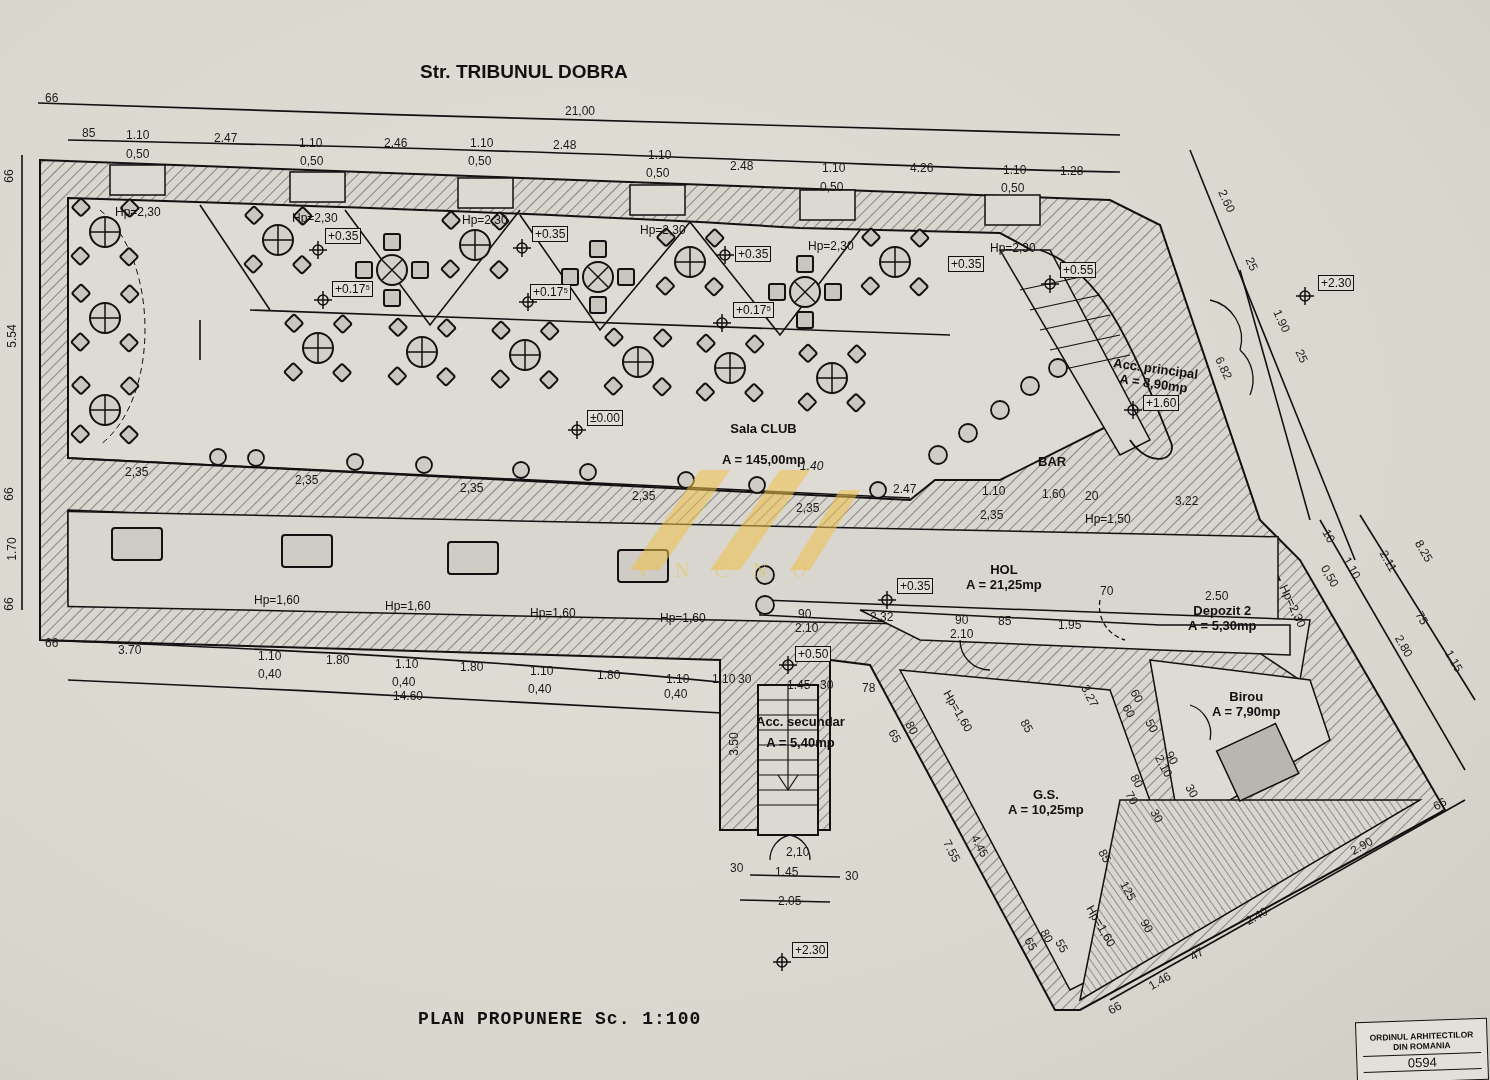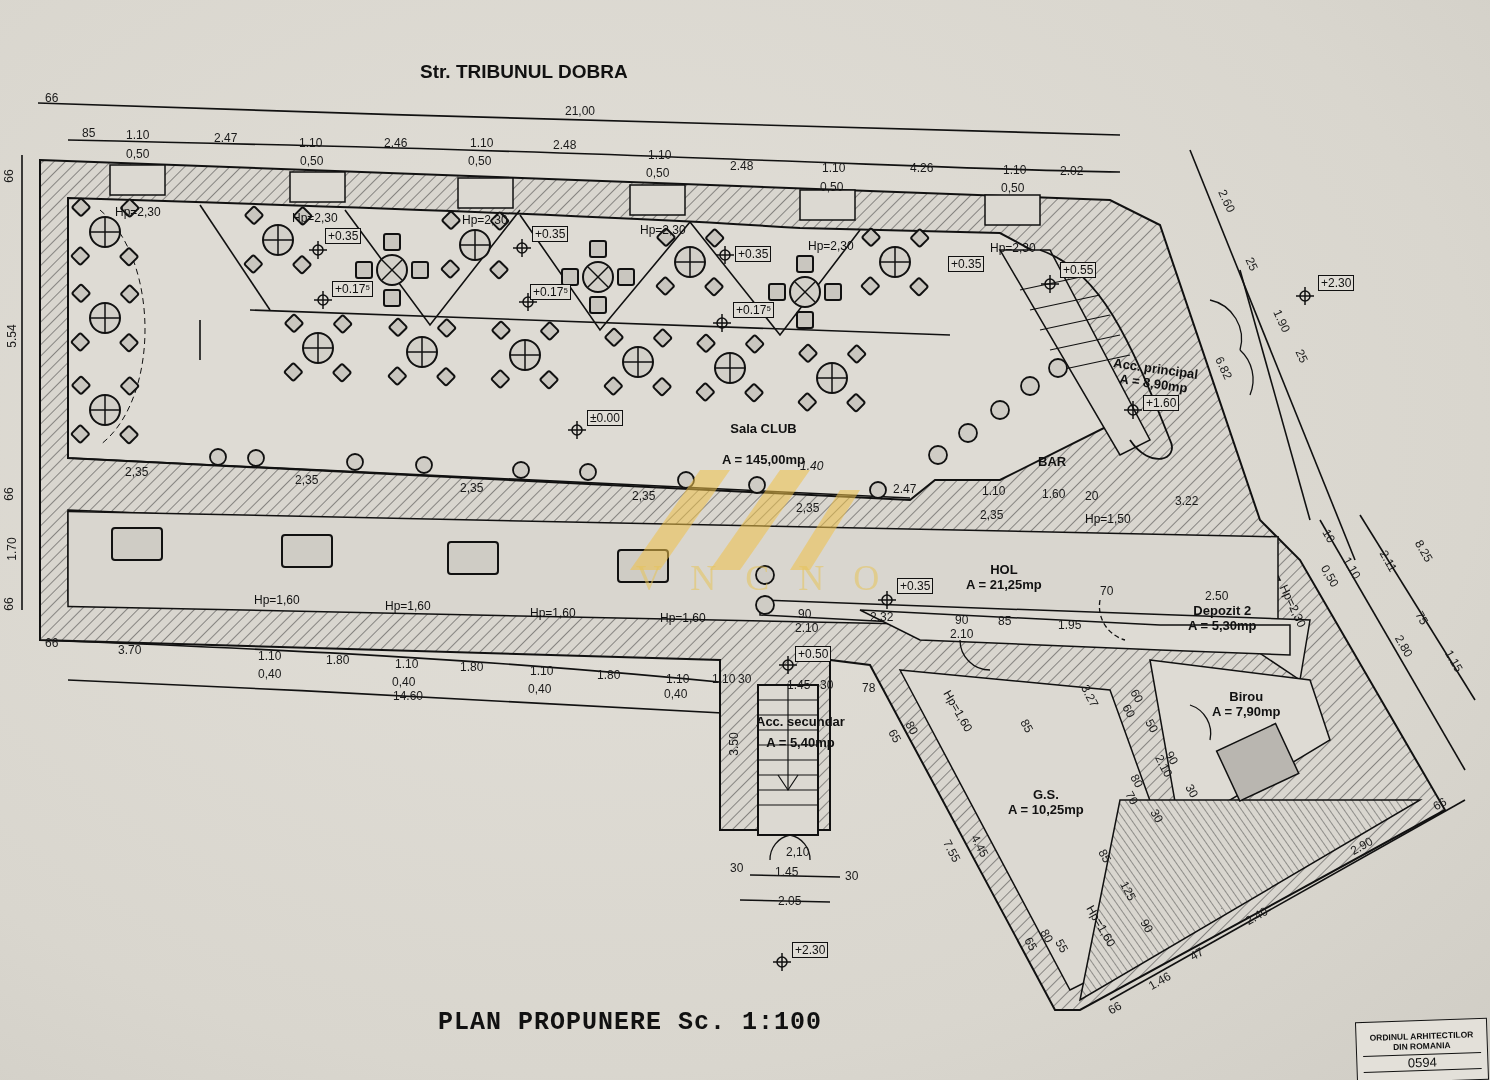--- a/index.html
+++ b/index.html
@@ -7,27 +7,27 @@
        font-family:"Liberation Sans",sans-serif;color:#111;}
   #stage{position:relative;width:1490px;height:1080px;
          background:radial-gradient(ellipse at 40% 40%,#e2dfd8 0%,#d9d6ce 70%,#d0cdc5 100%);}
   svg#plan{position:absolute;left:0;top:0;}
   .lbl{position:absolute;white-space:nowrap;line-height:1;}
   .street{font-weight:bold;font-size:19px;}
   .room{font-weight:bold;font-size:13px;text-align:center;}
   .dim{font-size:12px;color:#1a1a1a;}
   .lvl{font-size:12px;border:1px solid #111;padding:1px 2px;background:#e0ddd6;}
   .hp{font-size:12px;}
-  .title{font-family:"Liberation Mono",monospace;font-weight:bold;font-size:25px;letter-spacing:1px;margin-left:20px;}
+  .title{font-family:"Liberation Mono",monospace;font-weight:bold;font-size:18px;letter-spacing:1px;}
   .stamp{position:absolute;left:1356px;top:1020px;width:130px;height:60px;border:1.5px solid #111;
          transform:rotate(-2deg);background:#e3e0d9;}
   .stamp .s1{font-size:8.5px;font-weight:bold;text-align:center;margin-top:10px;line-height:1.2;}
   .stamp .s2{font-size:13px;text-align:center;border-top:1.5px solid #111;border-bottom:1.5px solid #111;margin:3px 6px 0;}
   .wm{position:absolute;left:620px;top:460px;width:250px;height:120px;pointer-events:none;opacity:.55;}
-  .wmtext{position:absolute;left:636px;top:560px;font-family:"Liberation Serif",serif;font-size:36px;
+  .wmtext{position:absolute;left:636px;top:560px;font-family:"Liberation Serif",serif;font-size:20px;
           color:#e6c45a;letter-spacing:10px;opacity:.55;}
 </style>
 </head>
 <body>
 
 <div id="stage">
 
   <svg id="plan" width="1490" height="1080" viewBox="0 0 1490 1080">
     <defs>
       <pattern id="hatch" width="8" height="8" patternUnits="userSpaceOnUse" patternTransform="rotate(45)">
@@ -289,21 +289,21 @@
   <div class="lbl dim" style="left:214px;top:132px;">2.47</div>
   <div class="lbl dim" style="left:299px;top:137px;">1.10</div>
   <div class="lbl dim" style="left:384px;top:137px;">2.46</div>
   <div class="lbl dim" style="left:470px;top:137px;">1.10</div>
   <div class="lbl dim" style="left:553px;top:139px;">2.48</div>
   <div class="lbl dim" style="left:648px;top:149px;">1.10</div>
   <div class="lbl dim" style="left:730px;top:160px;">2.48</div>
   <div class="lbl dim" style="left:822px;top:162px;">1.10</div>
   <div class="lbl dim" style="left:910px;top:162px;">4.26</div>
   <div class="lbl dim" style="left:1003px;top:164px;">1.10</div>
-  <div class="lbl dim" style="left:1060px;top:165px;">2.02</div>
+  <div class="lbl dim" style="left:1060px;top:165px;">1.28</div>
   <div class="lbl dim" style="left:126px;top:148px;">0,50</div>
   <div class="lbl dim" style="left:300px;top:155px;">0,50</div>
   <div class="lbl dim" style="left:468px;top:155px;">0,50</div>
   <div class="lbl dim" style="left:646px;top:167px;">0,50</div>
   <div class="lbl dim" style="left:820px;top:181px;">0,50</div>
   <div class="lbl dim" style="left:1001px;top:182px;">0,50</div>
 
   <div class="lbl dim" style="left:2px;top:170px;transform:rotate(-90deg);">66</div>
   <div class="lbl dim" style="left:0px;top:330px;transform:rotate(-90deg);">5.54</div>
   <div class="lbl dim" style="left:2px;top:488px;transform:rotate(-90deg);">66</div>

